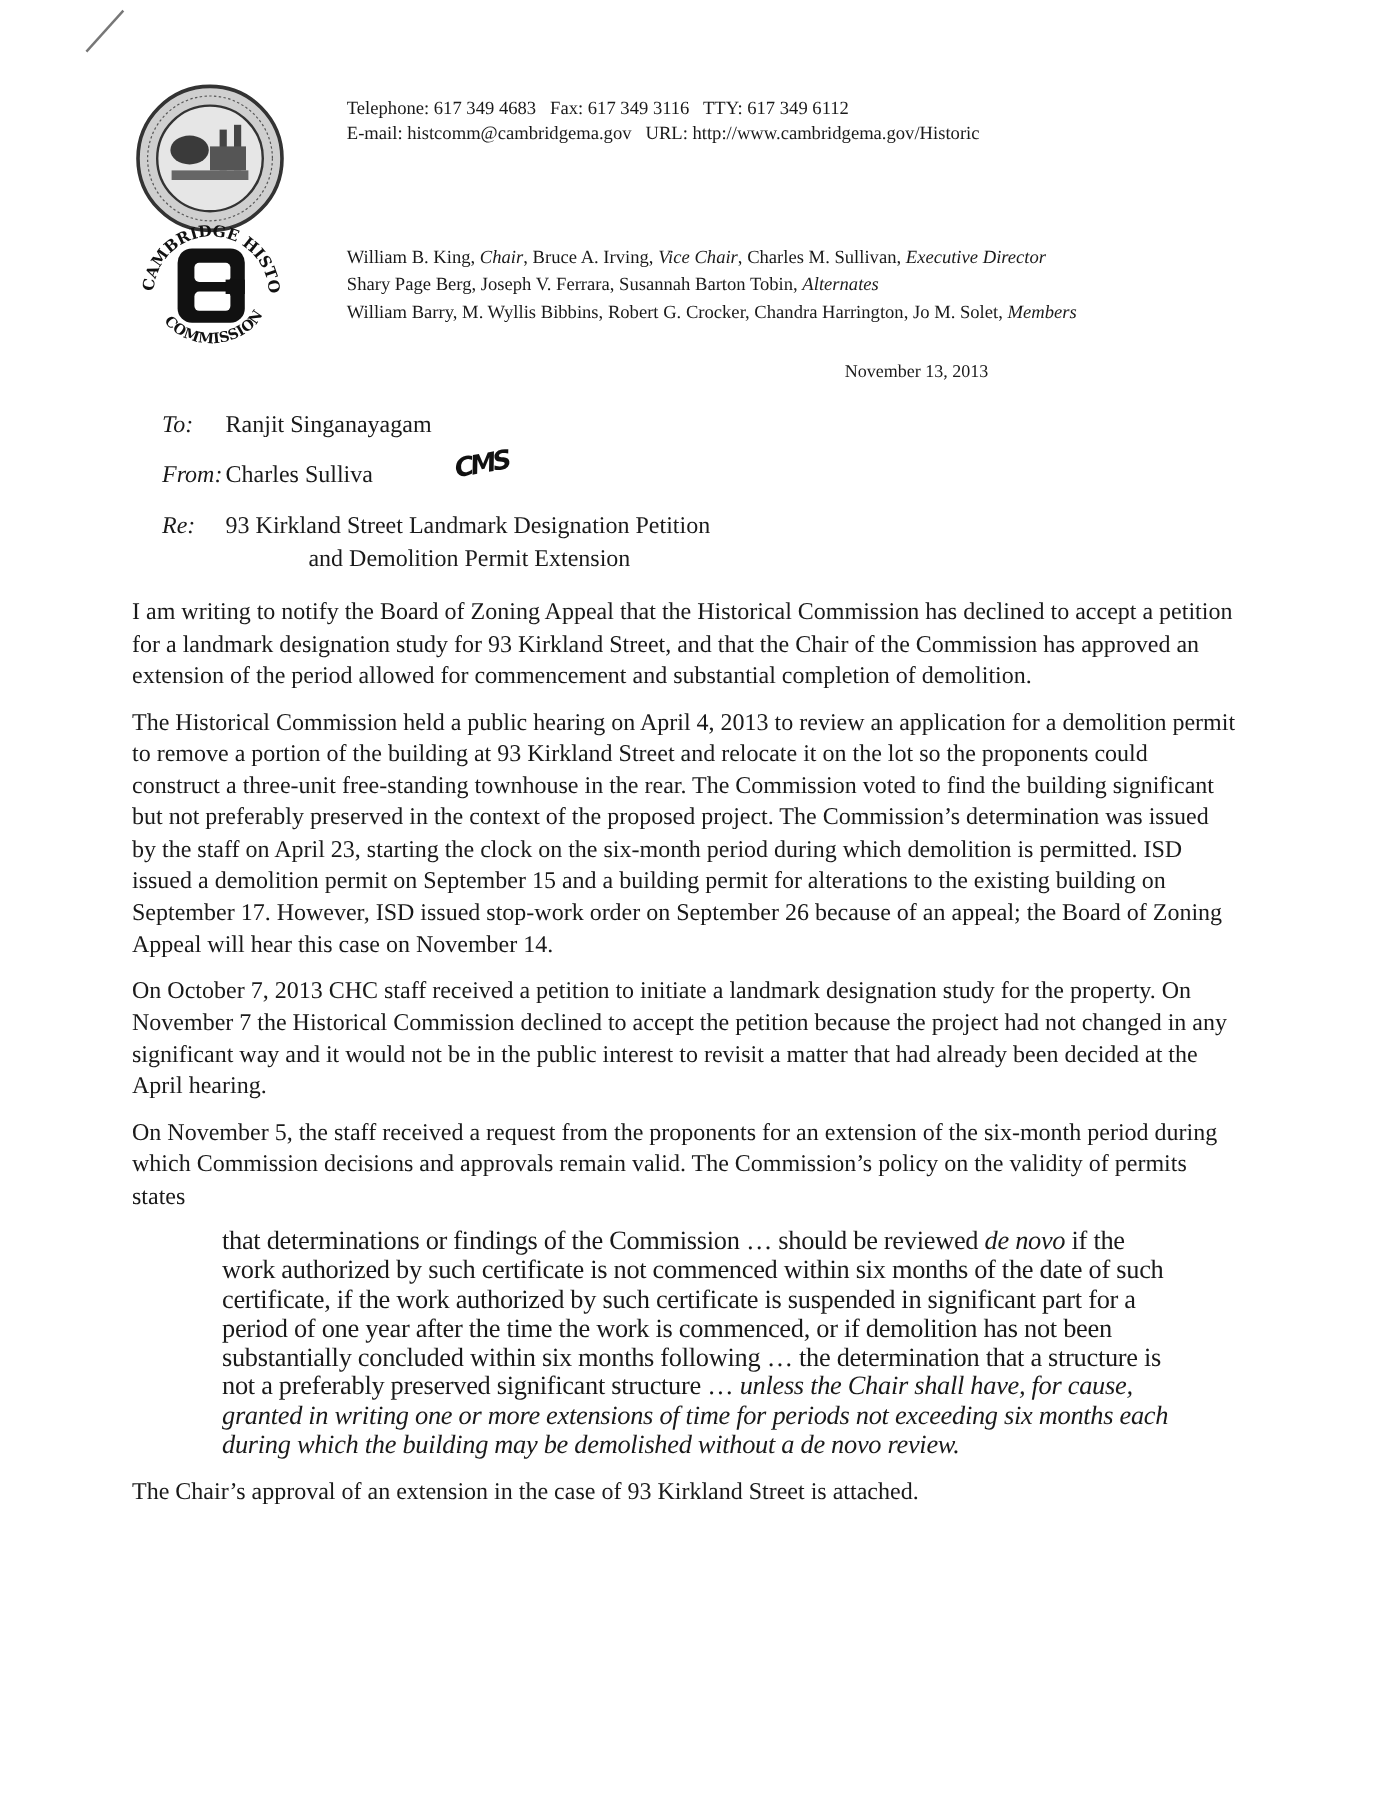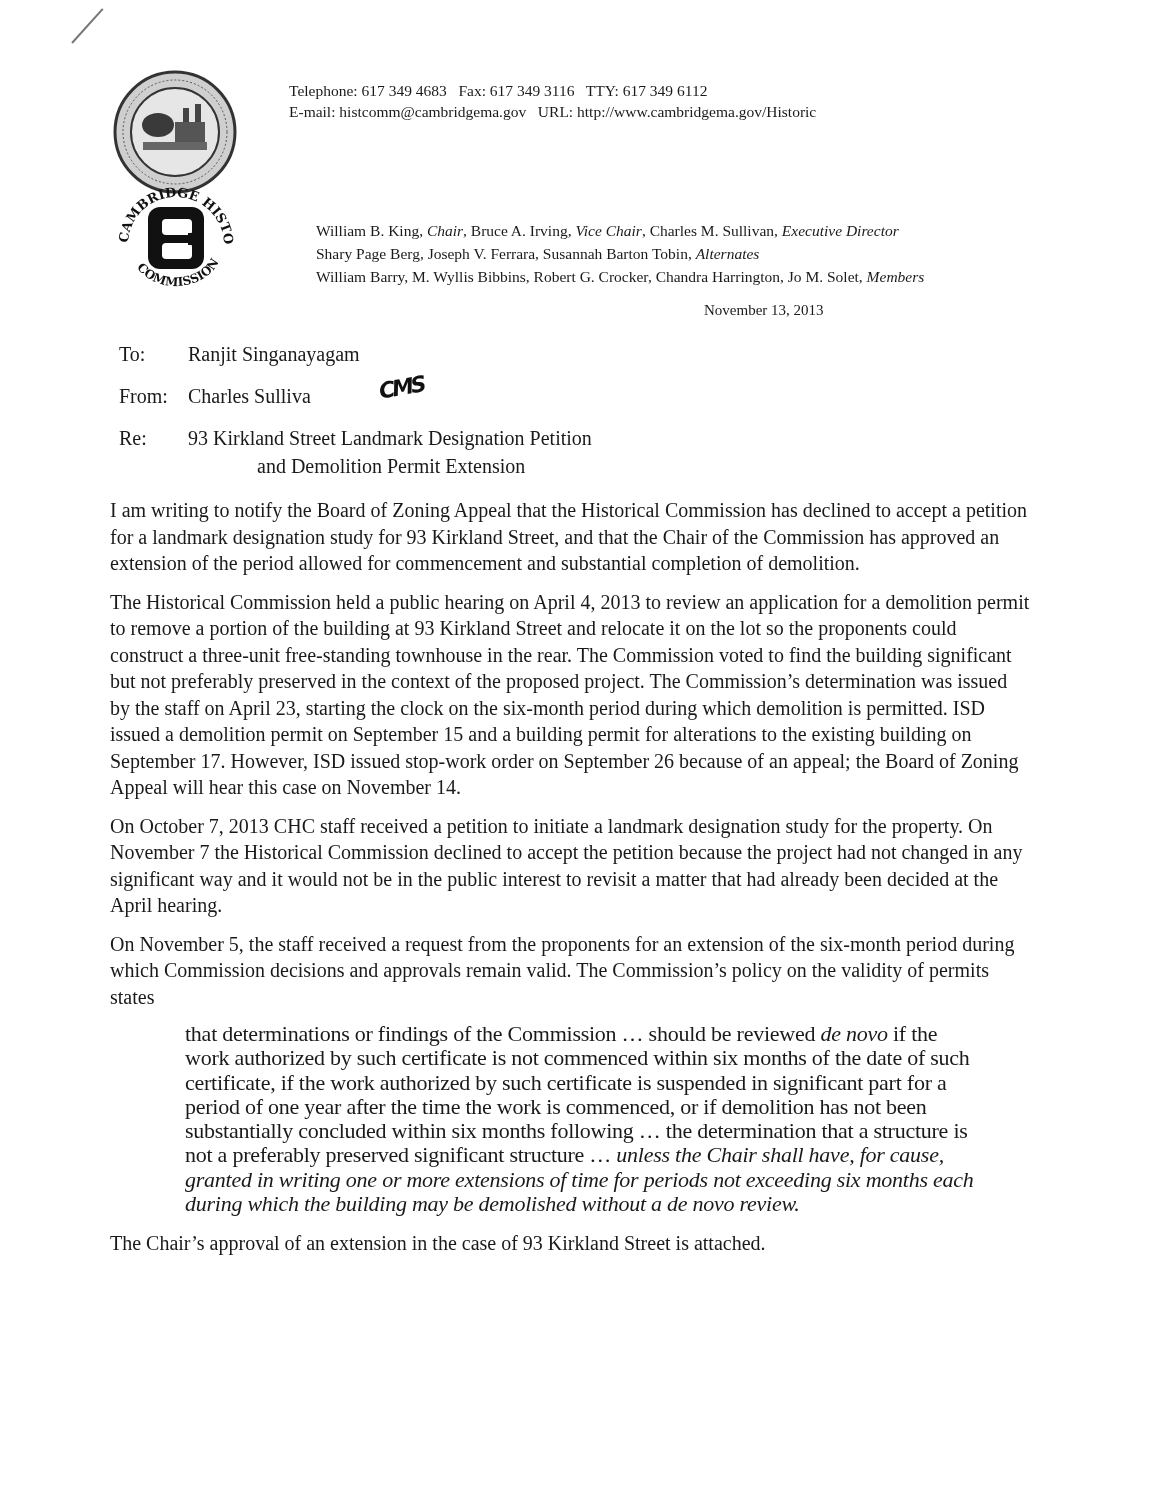--- a/index.html
+++ b/index.html
@@ -11,29 +11,29 @@
     background: #777; transform: rotate(-48deg); transform-origin: left center; }
   .seal { position: absolute; left: 113px; top: 70px; width: 124px; height: 124px; }
   .chc-logo { position: absolute; left: 110px; top: 185px; width: 132px; height: 110px; }
 
   .letterhead { position: absolute; left: 289px; top: 80px; }
   .org-name { font-size: 29px; font-weight: bold; letter-spacing: 0.3px; line-height: 34px; margin: 0 0 2px 0; }
   .org-name .big { font-size: 29px; }
   .org-name .sm { font-size: 22px; }
   .contact-line { font-size: 15.5px; line-height: 21px; white-space: pre; }
   .contact-line sup { font-size: 10px; }
-  .members { position: absolute; left: 289px; top: 219px; margin-left: 27px; }
+  .members { position: absolute; left: 289px; top: 203px; }
   .members .line { font-size: 15.5px; line-height: 23px; white-space: nowrap; }
   .members i { font-style: italic; }
 
   .date { position: absolute; left: 704px; top: 302px; font-size: 15px; }
 
   .memo { position: absolute; left: 119px; top: 340px; font-size: 20px; }
   .memo-row { position: relative; height: 28px; line-height: 28px; margin-bottom: 14px; }
-  .memo-label { position: absolute; left: 0; }
+  .memo-label { position: absolute; left: 16px; font-style: italic; }
   .memo-value { position: absolute; left: 69px; white-space: nowrap; }
   .memo-row.re { height: 56px; }
   .memo-row.re .memo-value .l2 { display: block; padding-left: 69px; }
   .initials { position: absolute; left: 260px; top: -8px; font-family: "DejaVu Sans", sans-serif;
     font-weight: bold; font-style: italic; font-size: 22px; letter-spacing: -3px; color: #111;
     transform: rotate(-10deg); }
 
   .body { position: absolute; left: 110px; top: 497px; width: 920px; font-size: 20px; line-height: 26.5px; }
   .body p { margin: 0 0 12px 0; text-align: left; }
   .quote { margin: 0 0 14px 75px !important; width: 800px; font-family: Liberation Serif, serif;

